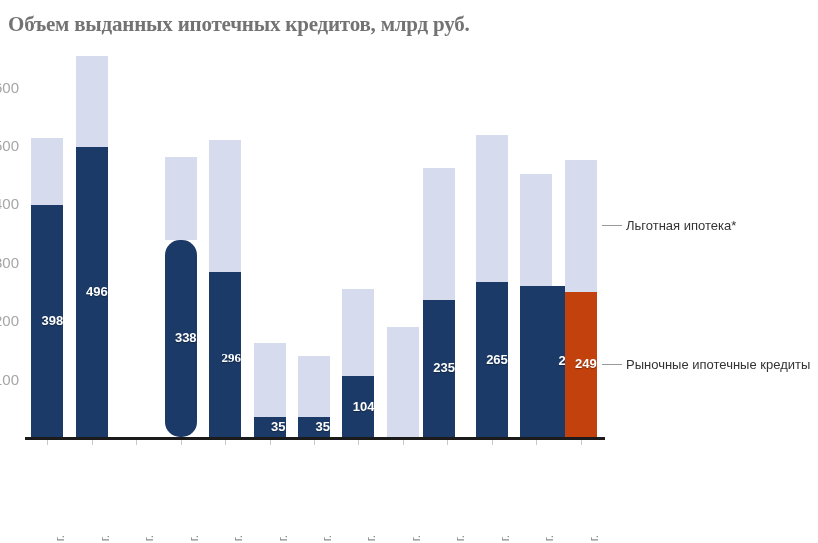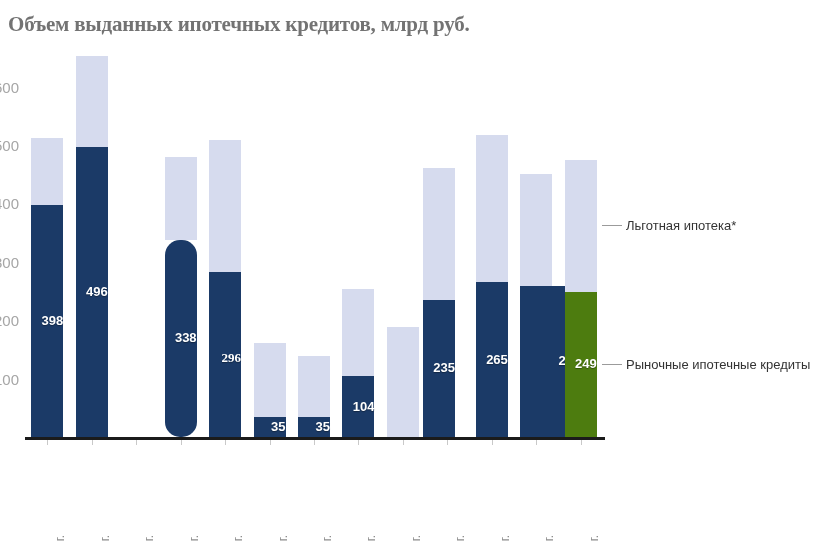--- a/index.html
+++ b/index.html
@@ -140,21 +140,21 @@
         </div>
       </div>
       <div class="bar-col" style="left: 495.308px; width: 32px; height: 263.304px;">
         <div class="seg-top" style="height: 112.094px; background: rgb(214, 219, 238);"></div>
         <div class="seg-bot" style="height: 151.21px; background: rgb(27, 58, 103); padding-left: 28px;">
           <span class="seg-label" style="top: 67.6051px;">259</span>
         </div>
       </div>
       <div class="bar-col" style="left: 539.769px; width: 32px; height: 277.316px;">
         <div class="seg-top" style="height: 131.944px; background: rgb(214, 219, 238);"></div>
-        <div class="seg-bot" style="height: 145.372px; background: #4d7c0f;">
+        <div class="seg-bot" style="height: 145.372px; background: #c2410c;">
           <span class="seg-label" style="top: 64.686px;">249</span>
         </div>
       </div>
     </div>
 
   <div id="baseline"></div>
 
   <svg id="legend-lines" width="0" height="0" style="position:absolute"></svg>
 
   <div class="legend-line" style="left:602px;top:225px;width:20px;"></div>

